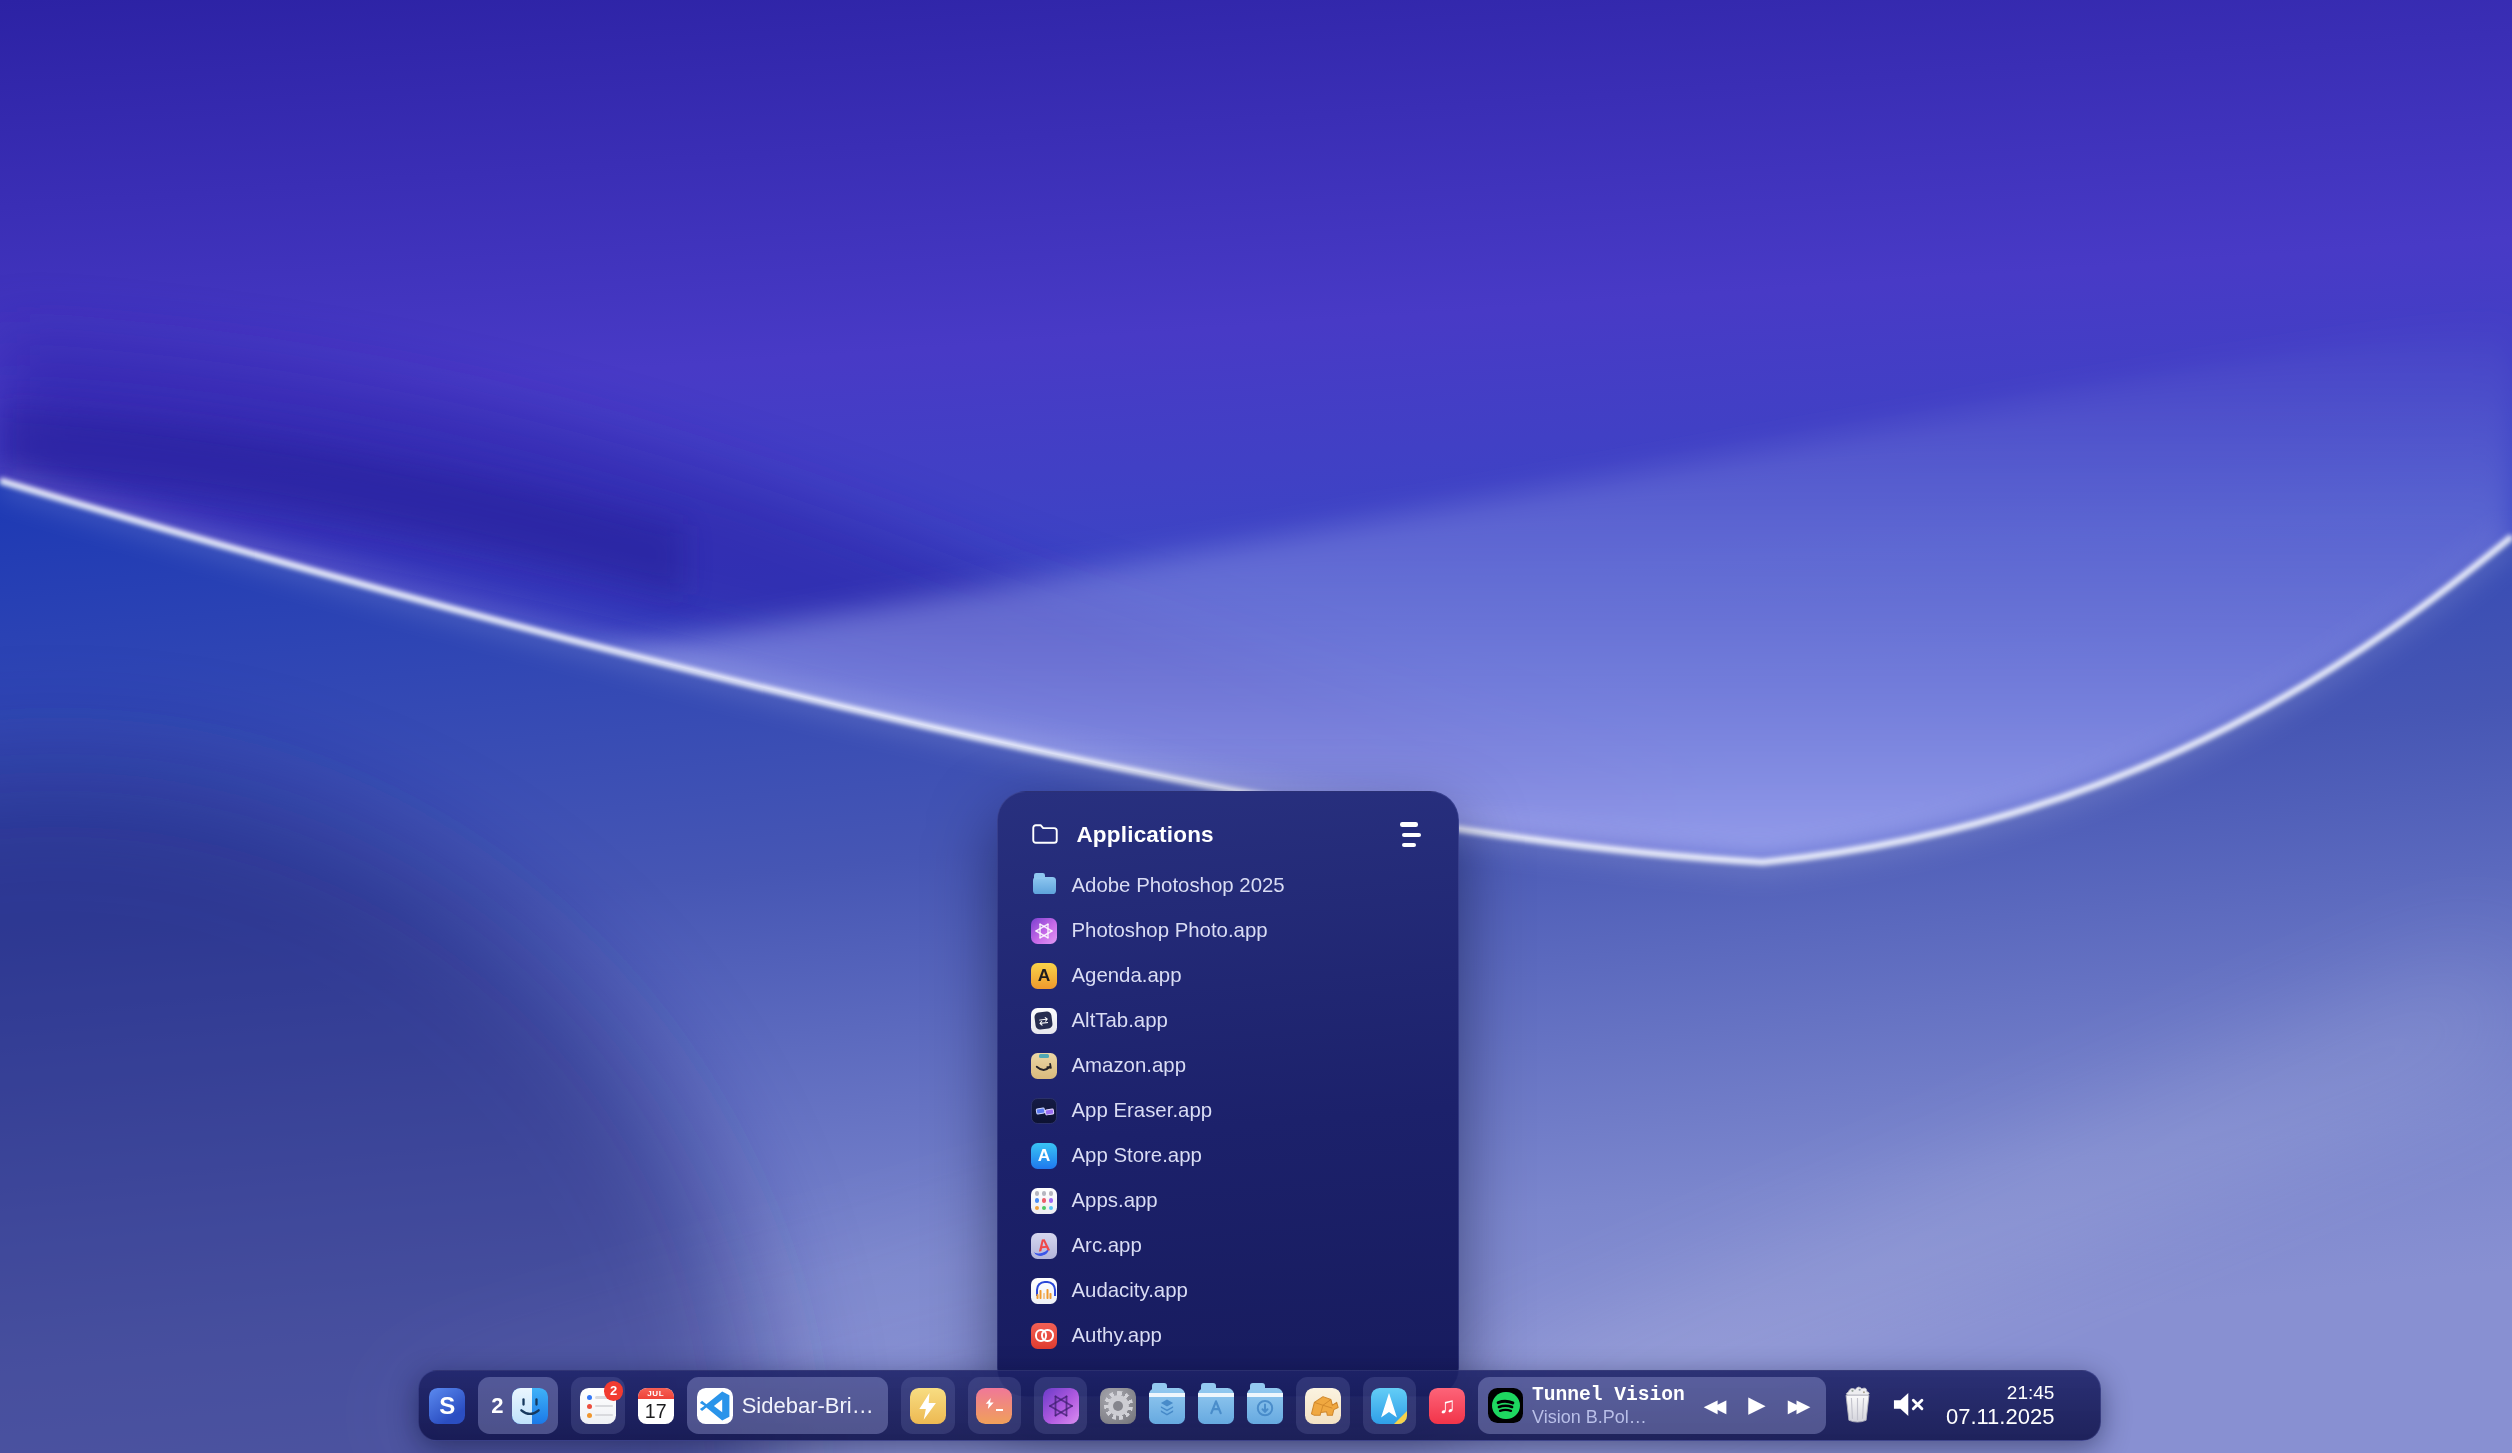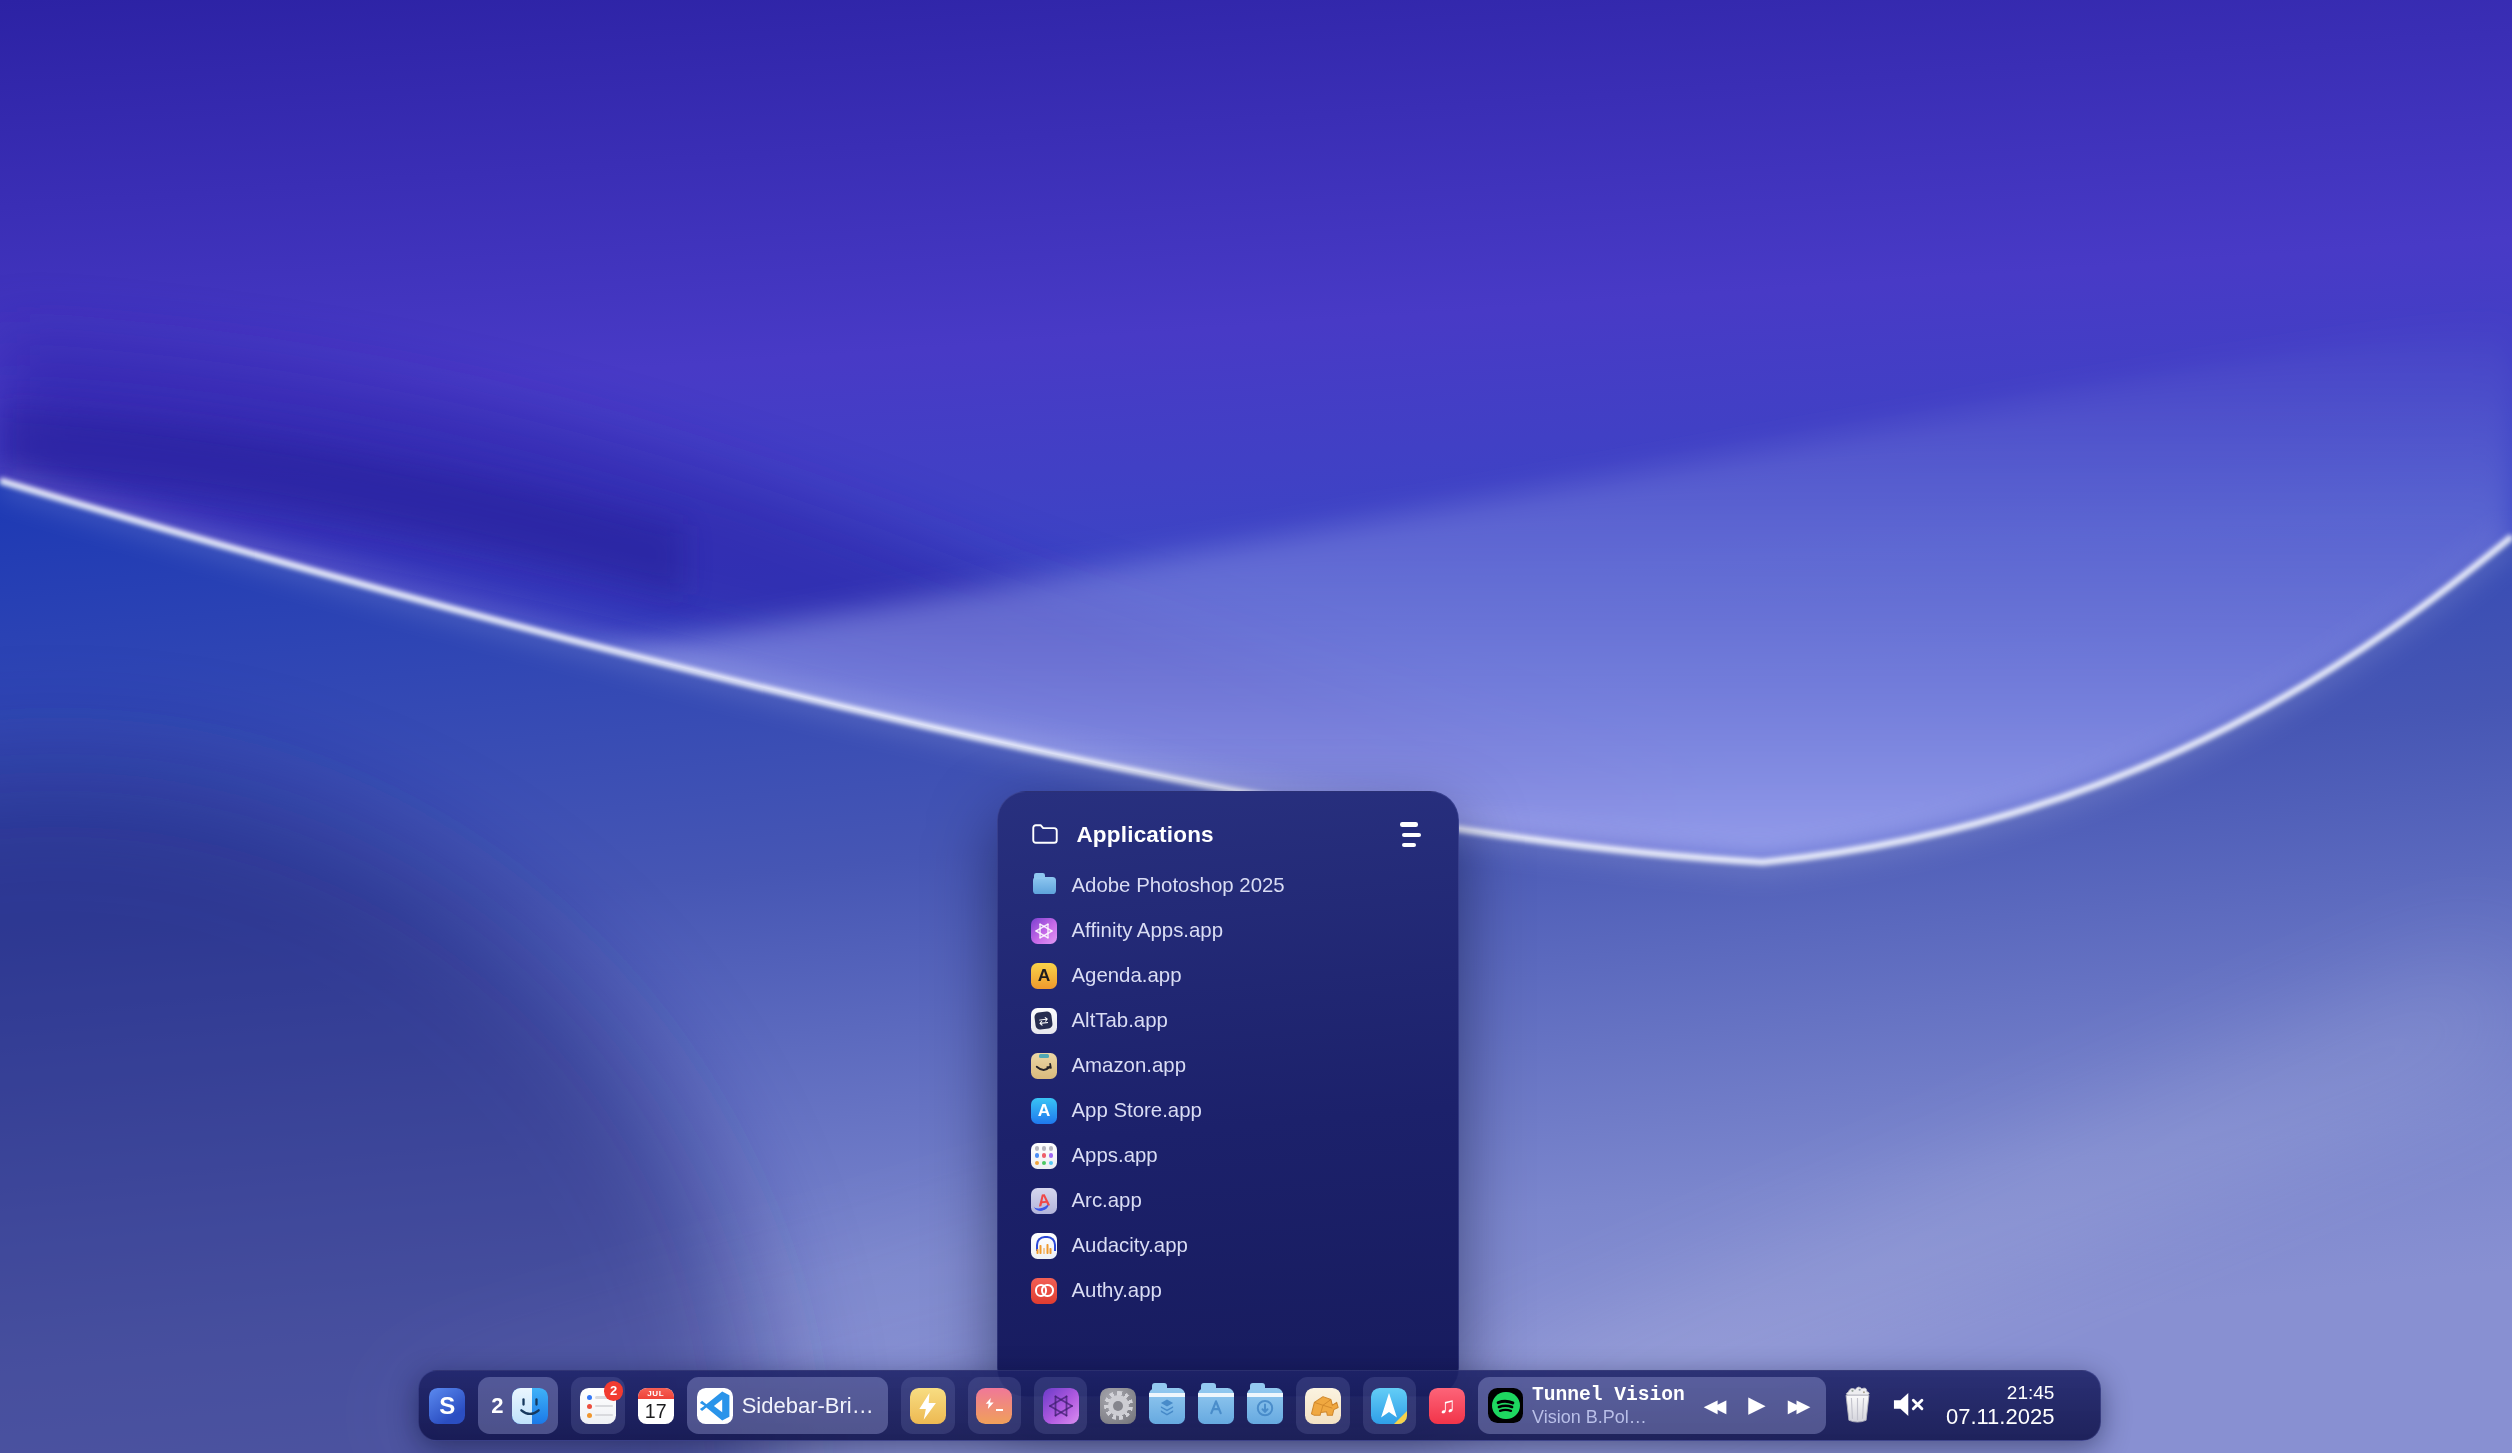--- a/index.html
+++ b/index.html
@@ -234,21 +234,21 @@
             <g stroke="rgba(255,255,255,.85)" stroke-width="2" stroke-linecap="round">
               <path d="M29 18 L12.5 27.5"></path>
                 <path d="M23.5 27.5 L7 18"></path>
                 <path d="M12.5 27.5 L12.5 8.5"></path>
               <path d="M7 18 L23.5 8.5"></path>
                 <path d="M12.5 8.5 L29 18"></path>
                 <path d="M23.5 8.5 L23.5 27.5"></path>
             </g>
           </svg>
         </span>
-        <span class="panel-row-label">Affinity Apps.app</span>
+        <span class="panel-row-label">Photoshop Photo.app</span>
       </div>
 
       <div class="panel-row">
         <span class="pi pi-agenda">
             <span>A</span>
           </span>
         <span class="panel-row-label">Agenda.app</span>
       </div>
 
       <div class="panel-row">
@@ -263,20 +263,27 @@
       <div class="panel-row">
         <span class="pi pi-amazon">
           <svg width="26" height="26" viewBox="0 0 36 36" style="position:absolute;inset:0">
             <path d="M8 19 Q18 28 26 19" fill="none" stroke="#26242a" stroke-width="2.6" stroke-linecap="round"></path>
             <path d="M26.5 15 L27.5 20.5 L22.5 19.5" fill="none" stroke="#26242a" stroke-width="2.4" stroke-linecap="round" stroke-linejoin="round"></path>
           </svg>
         </span>
         <span class="panel-row-label">Amazon.app</span>
       </div>
 
+      <div class="panel-row">
+        <span class="pi pi-eraser">
+          <span class="chip1"></span>
+            <span class="chip2"></span>
+        </span>
+        <span class="panel-row-label">App Eraser.app</span>
+      </div>
 
       <div class="panel-row">
         <span class="pi pi-appstore">
             <span>A</span>
           </span>
         <span class="panel-row-label">App Store.app</span>
       </div>
 
       <div class="panel-row">
         <span class="pi pi-apps">

